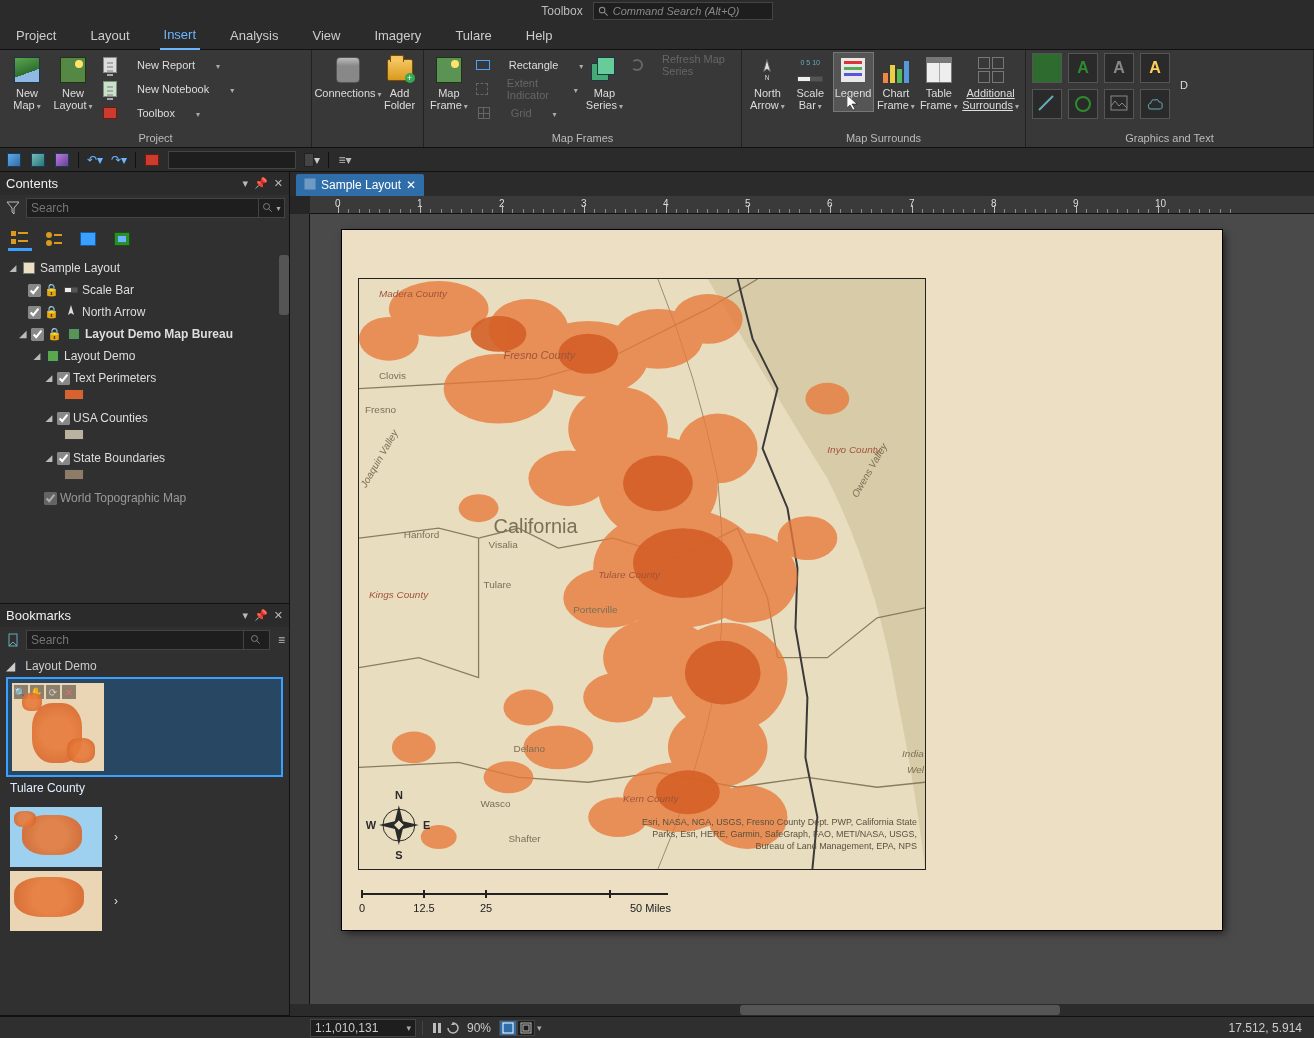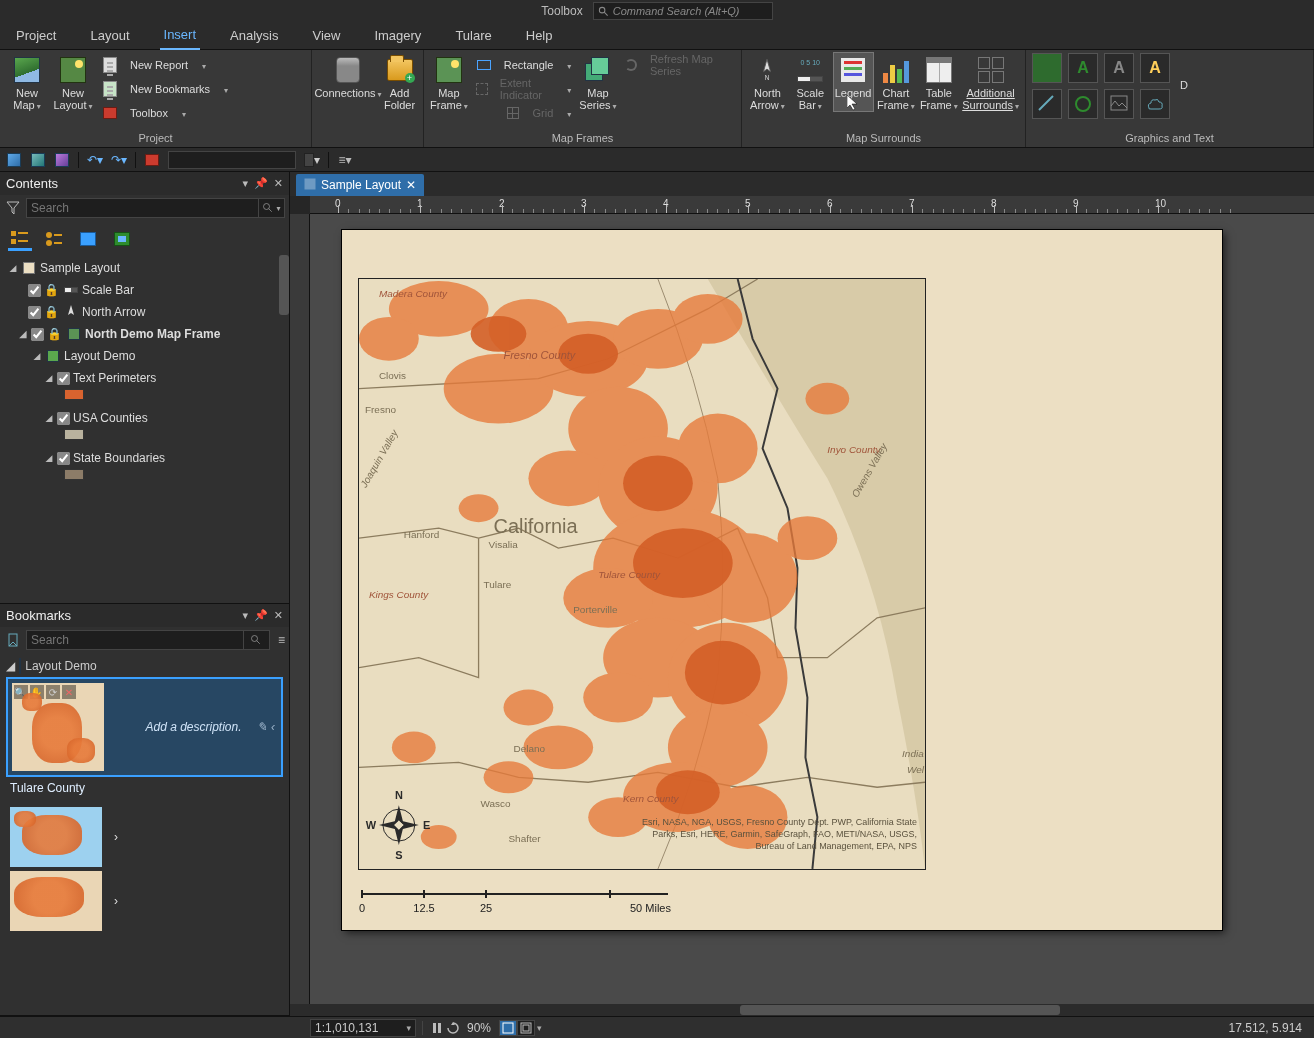--- a/index.html
+++ b/index.html
@@ -19,21 +19,21 @@
   .rgroup .row { display:flex; gap:4px; flex:1; align-items:flex-start; }
   .rgroup .glabel { text-align:center; font-size:11px; color:#bbb; padding-top:2px; height:16px; }
   .rbtn-large { display:flex; flex-direction:column; align-items:center; justify-content:flex-start; width:46px; padding-top:2px; cursor:pointer; }
   .rbtn-large.narrow { width:42px; }
   .rbtn-large.wide { width:60px; }
   .rbtn-large .ico { width:30px; height:30px; display:flex; align-items:center; justify-content:center; }
   .rbtn-large .lbl { font-size:11px; text-align:center; line-height:12px; margin-top:2px; color:#ddd; }
   .rbtn-large .drop::after { content:"▾"; font-size:8px; color:#aaa; margin-left:2px; }
   .rbtn-large.active { background:#555; outline:1px solid #777; }
   .rstack { display:flex; flex-direction:column; gap:0px; }
-  .rbtn-small { display:flex; align-items:center; height:24px; padding:0 4px; gap:12px; cursor:pointer; font-size:11px; color:#ddd; }
+  .rbtn-small { display:flex; align-items:center; height:24px; padding:0 4px; gap:19px; cursor:pointer; font-size:11px; color:#ddd; }
   .rbtn-small .ico { width:16px; height:16px; display:flex; align-items:center; justify-content:center; }
   .rbtn-small .drop::after { content:"▾"; font-size:8px; color:#aaa; margin-left:2px; }
   .rbtn-small.disabled { color:#666; }
 
   .qat { height:24px; background:#2b2b2b; display:flex; align-items:center; padding:0 6px; gap:8px; border-bottom:1px solid #111;}
   .qat .sep { width:1px; height:16px; background:#111; }
   .qat .ico { width:16px; height:16px; display:flex; align-items:center; justify-content:center; cursor:pointer; }
   .qat .combo { width:128px; height:18px; background:#1e1e1e; border:1px solid #444; }
 
   .workspace { display:flex; height:calc(1038px - 22px - 28px - 98px - 24px - 22px); }
@@ -178,21 +178,21 @@
             <span class="ico">
               <span class="docico" style="width:14px;height:16px;"></span>
             </span>
             <span>New Report</span>
             <span class="drop"></span>
           </div>
         <div class="rbtn-small">
             <span class="ico">
               <span class="docico" style="width:14px;height:16px;background:#c7e3c7;"></span>
             </span>
-            <span>New Bookmarks</span>
+            <span>New Notebook</span>
             <span class="drop"></span>
           </div>
         <div class="rbtn-small">
             <span class="ico">
               <span style="width:14px;height:12px;background:#cc3b2e;border:1px solid #6a1c14;"></span>
             </span>
             <span>Toolbox</span>
             <span class="drop"></span>
           </div>
       </div>
@@ -225,21 +225,21 @@
     <div class="row">
       <div class="rbtn-large narrow">
         <div class="ico">
             <div class="layoutico" style="background:#5b9355;">
               <span class="sun"></span>
             </div>
           </div>
         <div class="lbl"><span style="white-space:pre-line;">Map
 Frame</span><span class="drop"></span></div>
       </div>
-      <div class="rstack" style="width:110px;align-items:flex-end;">
+      <div class="rstack" style="width:110px;">
         <div class="rbtn-small">
             <span class="ico">
               <span style="width:14px;height:10px;border:1px solid #4aa3ff;"></span>
             </span>
             <span>Rectangle</span>
             <span class="drop"></span>
           </div>
         <div class="rbtn-small disabled">
             <span class="ico">
               <span style="width:12px;height:12px;border:1px dashed #666;"></span>
@@ -485,21 +485,21 @@
             </span>
             <span>North Arrow</span>
           </div>
         <div class="tree-row bold" style="padding-left:18px;">
             <span class="exp">◢</span>
             <input type="checkbox" checked="" style="">
             <span class="ico">🔒</span>
             <span class="ico">
               <span style="width:12px;height:12px;background:#5b9355;border:1px solid #234;"></span>
             </span>
-            <span>North Demo Map Frame</span>
+            <span>Layout Demo Map Bureau</span>
           </div>
         <div class="tree-row" style="padding-left:32px;">
             <span class="exp">◢</span>
             <span class="ico">
               <span style="width:12px;height:12px;background:#5aa74e;border:1px solid #234;"></span>
             </span>
             <span>Layout Demo</span>
           </div>
         <div class="tree-row" style="padding-left:44px;">
             <span class="exp">◢</span>
@@ -517,20 +517,24 @@
         <div class="swatch-row">
             <div class="swatch" style="background:#b9b29e;"></div>
           </div>
         <div class="tree-row" style="padding-left:44px;">
             <span class="exp">◢</span>
             <input type="checkbox" checked="" style="">
             <span>State Boundaries</span>
           </div>
         <div class="swatch-row">
             <div class="swatch" style="background:#8c7c68;"></div>
+          </div>
+        <div class="tree-row" style="padding-left:44px;opacity:.6;">
+            <input type="checkbox" checked="" style="">
+            <span>World Topographic Map</span>
           </div>
       </div>
     </div>
 
     <div class="panel" style="flex:1; min-height:0;">
       <div class="panel-hdr">
         <span class="name">Bookmarks</span>
         <span class="ctrls">
             <span>▾</span>
             <span>📌</span>
@@ -563,27 +567,20 @@
           <div class="bm-thumb">
             <div class="tools">
               <span>🔍</span>
               <span>✋</span>
               <span>⟳</span>
               <span style="color:#e66;">✕</span>
             </div>
             <div class="blob" style="left:20px;top:20px;width:50px;height:60px;"></div>
             <div class="blob" style="left:10px;top:10px;width:20px;height:18px;"></div>
             <div class="blob" style="left:55px;top:55px;width:28px;height:25px;"></div>
-          </div>
-          <div class="bm-desc">
-            <span>Add a description.</span>
-            <span class="edit">
-                <span>✎</span>
-                <span>‹</span>
-              </span>
           </div>
         </div>
         <div class="bm-title">Tulare County</div>
         <div class="bm-card2">
           <div class="bm-thumb2">
              <div class="blob" style="left:12px;top:8px;width:60px;height:40px;"></div>
              <div class="blob" style="left:4px;top:4px;width:22px;height:16px;"></div>
           </div>
           <span class="arrow">›</span>
         </div>

